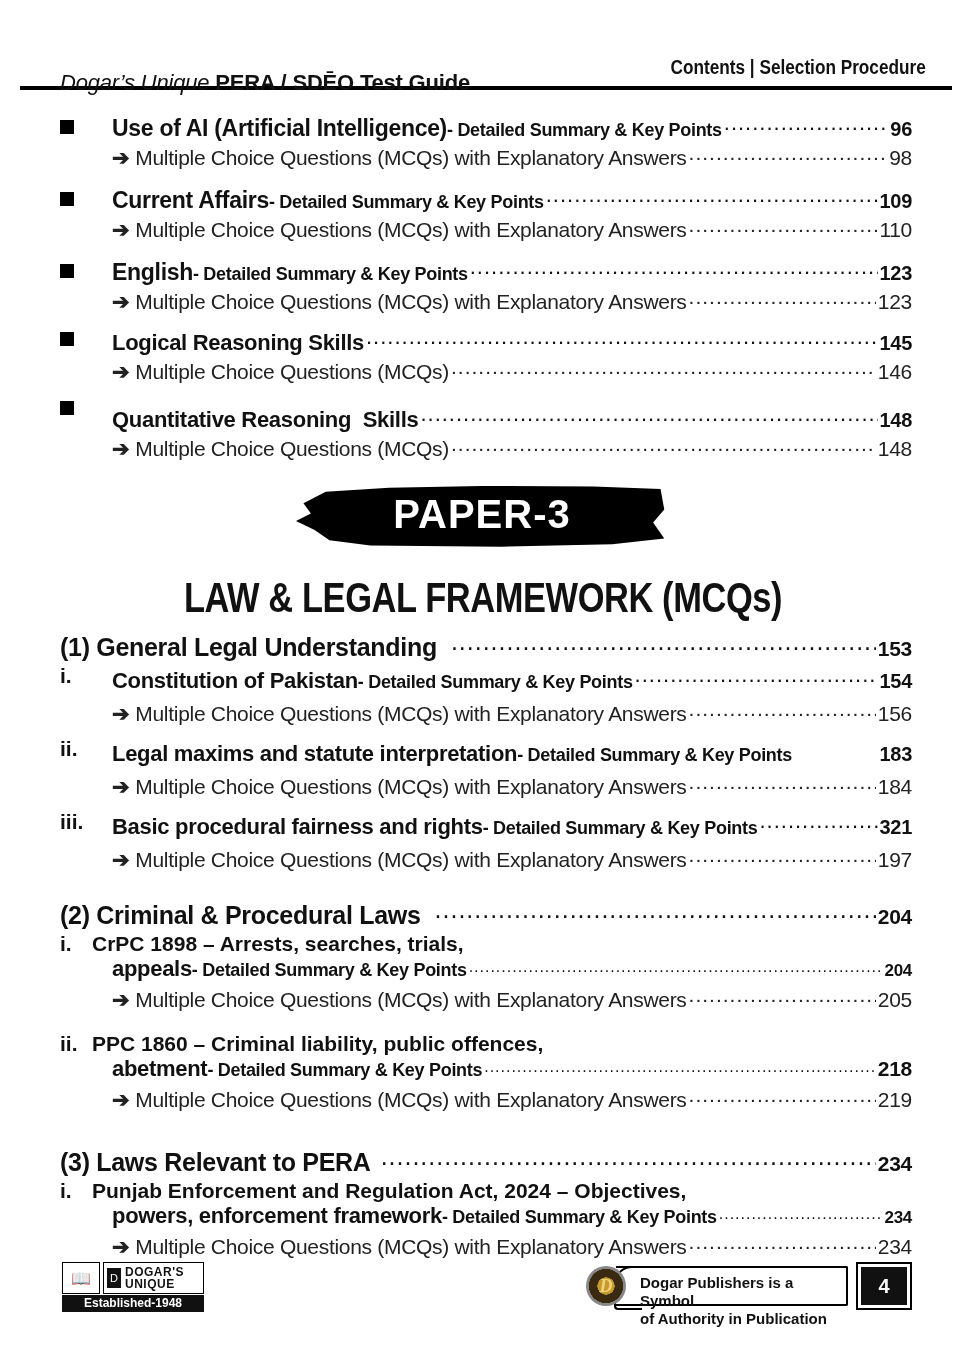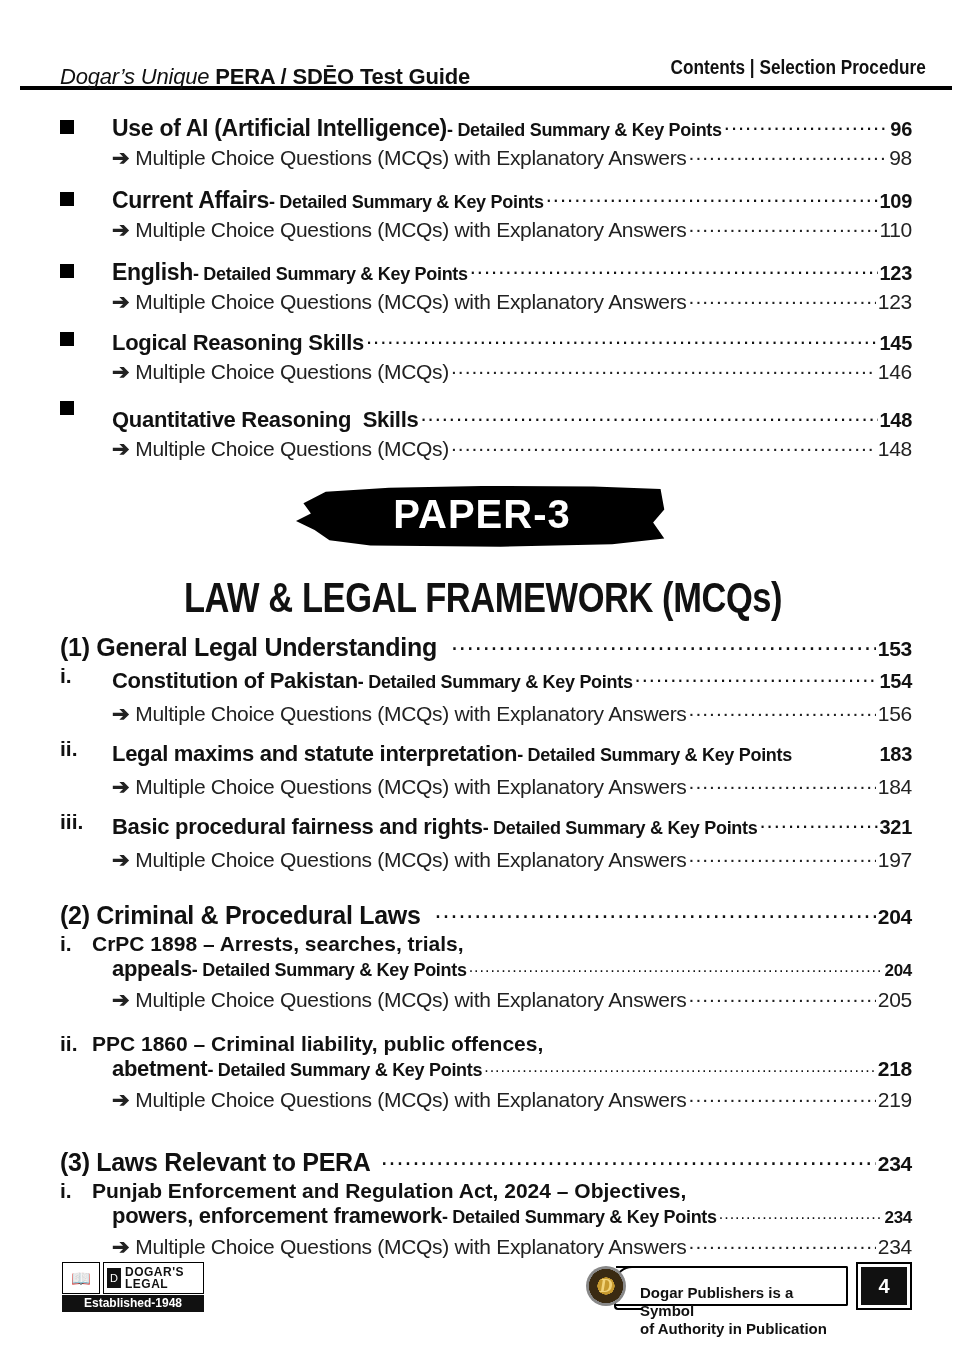--- a/index.html
+++ b/index.html
@@ -1,18 +1,18 @@
 <!DOCTYPE html>
 <html><head>
 <meta charset="utf-8">
 <style>
   html, body { margin: 0; padding: 0; background: #ffffff; }
   body { width: 966px; height: 1356px; position: relative; overflow: hidden; font-family: "Liberation Sans", sans-serif; color: #111; }
   .header { position: absolute; left: 20px; right: 14px; top: 52px; height: 34px; border-bottom: 4px solid #000; }
-  .header-left { position: absolute; left: 40px; top: 12px; font-size: 22px; letter-spacing: -0.2px; }
+  .header-left { position: absolute; left: 40px; top: 18px; font-size: 22px; letter-spacing: -0.2px; }
   .header-left .ital { font-style: italic; font-weight: normal; }
   .header-left .bold { font-weight: bold; }
   .header-right { position: absolute; right: 26px; top: 4px; font-size: 20px; font-weight: bold; transform: scaleX(0.86); transform-origin: right center; }
 
   .toc { position: absolute; left: 60px; width: 852px; }
   .row { position: relative; display: flex; align-items: baseline; white-space: nowrap; }
   .row .lead { flex: 1 1 auto; overflow: hidden; margin: 0 2px; height: 1.1em; position: relative; }
   .row .lead::before { content: "........................................................................................................................................................................................................................................................................................"; position: absolute; left: 0; bottom: 0; letter-spacing: 1px; font-weight: normal; }
   .row .pg { flex: 0 0 auto; }
 
@@ -39,21 +39,21 @@
   .footer-logo { position: absolute; left: 62px; top: 1262px; width: 142px; height: 50px; }
   .footer-logo .top { display: flex; height: 32px; }
   .footer-logo .icon1 { width: 36px; height: 30px; border: 1px solid #000; margin-right: 3px; display: flex; align-items: center; justify-content: center; font-size: 16px; font-weight: bold; }
   .footer-logo .brand { flex: 1; border: 1px solid #000; display: flex; align-items: center; padding-left: 3px; }
   .footer-logo .dmark { width: 14px; height: 20px; background: #111; color: #fff; font-size: 11px; display: flex; align-items: center; justify-content: center; margin-right: 4px; }
   .footer-logo .brandtxt { font-size: 12px; font-weight: bold; line-height: 12px; letter-spacing: 0.5px; }
   .footer-logo .est { background: #111; color: #fff; font-size: 12px; font-weight: bold; text-align: center; height: 17px; line-height: 17px; margin-top: 1px; }
 
   .footer-right { position: absolute; left: 586px; top: 1262px; width: 326px; height: 50px; }
   .footer-right .seal { position: absolute; left: 0; top: 4px; width: 40px; height: 40px; border-radius: 50%; background: radial-gradient(circle at 50% 50%, #c79a2f 0 30%, #3a2a12 31% 60%, #888 61% 100%); color: #f2d37a; font-weight: bold; font-style: italic; display: flex; align-items: center; justify-content: center; font-size: 18px; font-family: "Liberation Serif", serif; }
-  .footer-right .slogan { position: absolute; left: 30px; top: 4px; width: 232px; height: 40px; border: 2px solid #000; border-left: none; border-radius: 0 2px 2px 0; font-size: 15px; font-weight: bold; line-height: 18px; padding-left: 24px; box-sizing: border-box; padding-top: 16px; transform-origin: left; }
+  .footer-right .slogan { position: absolute; left: 30px; top: 4px; width: 232px; height: 40px; border: 2px solid #000; border-left: none; border-radius: 0 2px 2px 0; font-size: 15px; font-weight: bold; line-height: 18px; padding-left: 24px; box-sizing: border-box; padding-top: 6px; transform-origin: left; }
   .footer-right .slogan::before { content: ""; position: absolute; left: -2px; top: -2px; width: 26px; height: 40px; border-top: 2px solid #000; border-bottom: 2px solid #000; border-left: 2px solid #000; border-radius: 18px 0 0 4px; }
   .footer-right .pagebox { position: absolute; right: 0; top: 0; width: 56px; height: 48px; border: 2px solid #000; box-sizing: border-box; padding: 3px; }
   .footer-right .pagebox .inner { width: 100%; height: 100%; background: #111; color: #fff; font-weight: bold; font-size: 20px; display: flex; align-items: center; justify-content: center; }
 </style>
 </head>
 <body>
 
 <div class="header">
   <div class="header-left">
     <span class="ital">Dogar’s Unique</span>
@@ -273,21 +273,21 @@
   </div>
 </div>
 
 <div class="footer-logo">
   <div class="top">
     <div class="icon1">📖</div>
     <div class="brand">
       <div class="dmark">D</div>
       <div>
         <div class="brandtxt">DOGAR'S</div>
-        <div class="brandtxt">LEGAL</div>
+        <div class="brandtxt">UNIQUE</div>
       </div>
     </div>
   </div>
   <div class="est">Established-1948</div>
 </div>
 
 <div class="footer-right">
   <div class="slogan">
     <div>Dogar Publishers is a Symbol</div>
     <div>of Authority in Publication</div>

